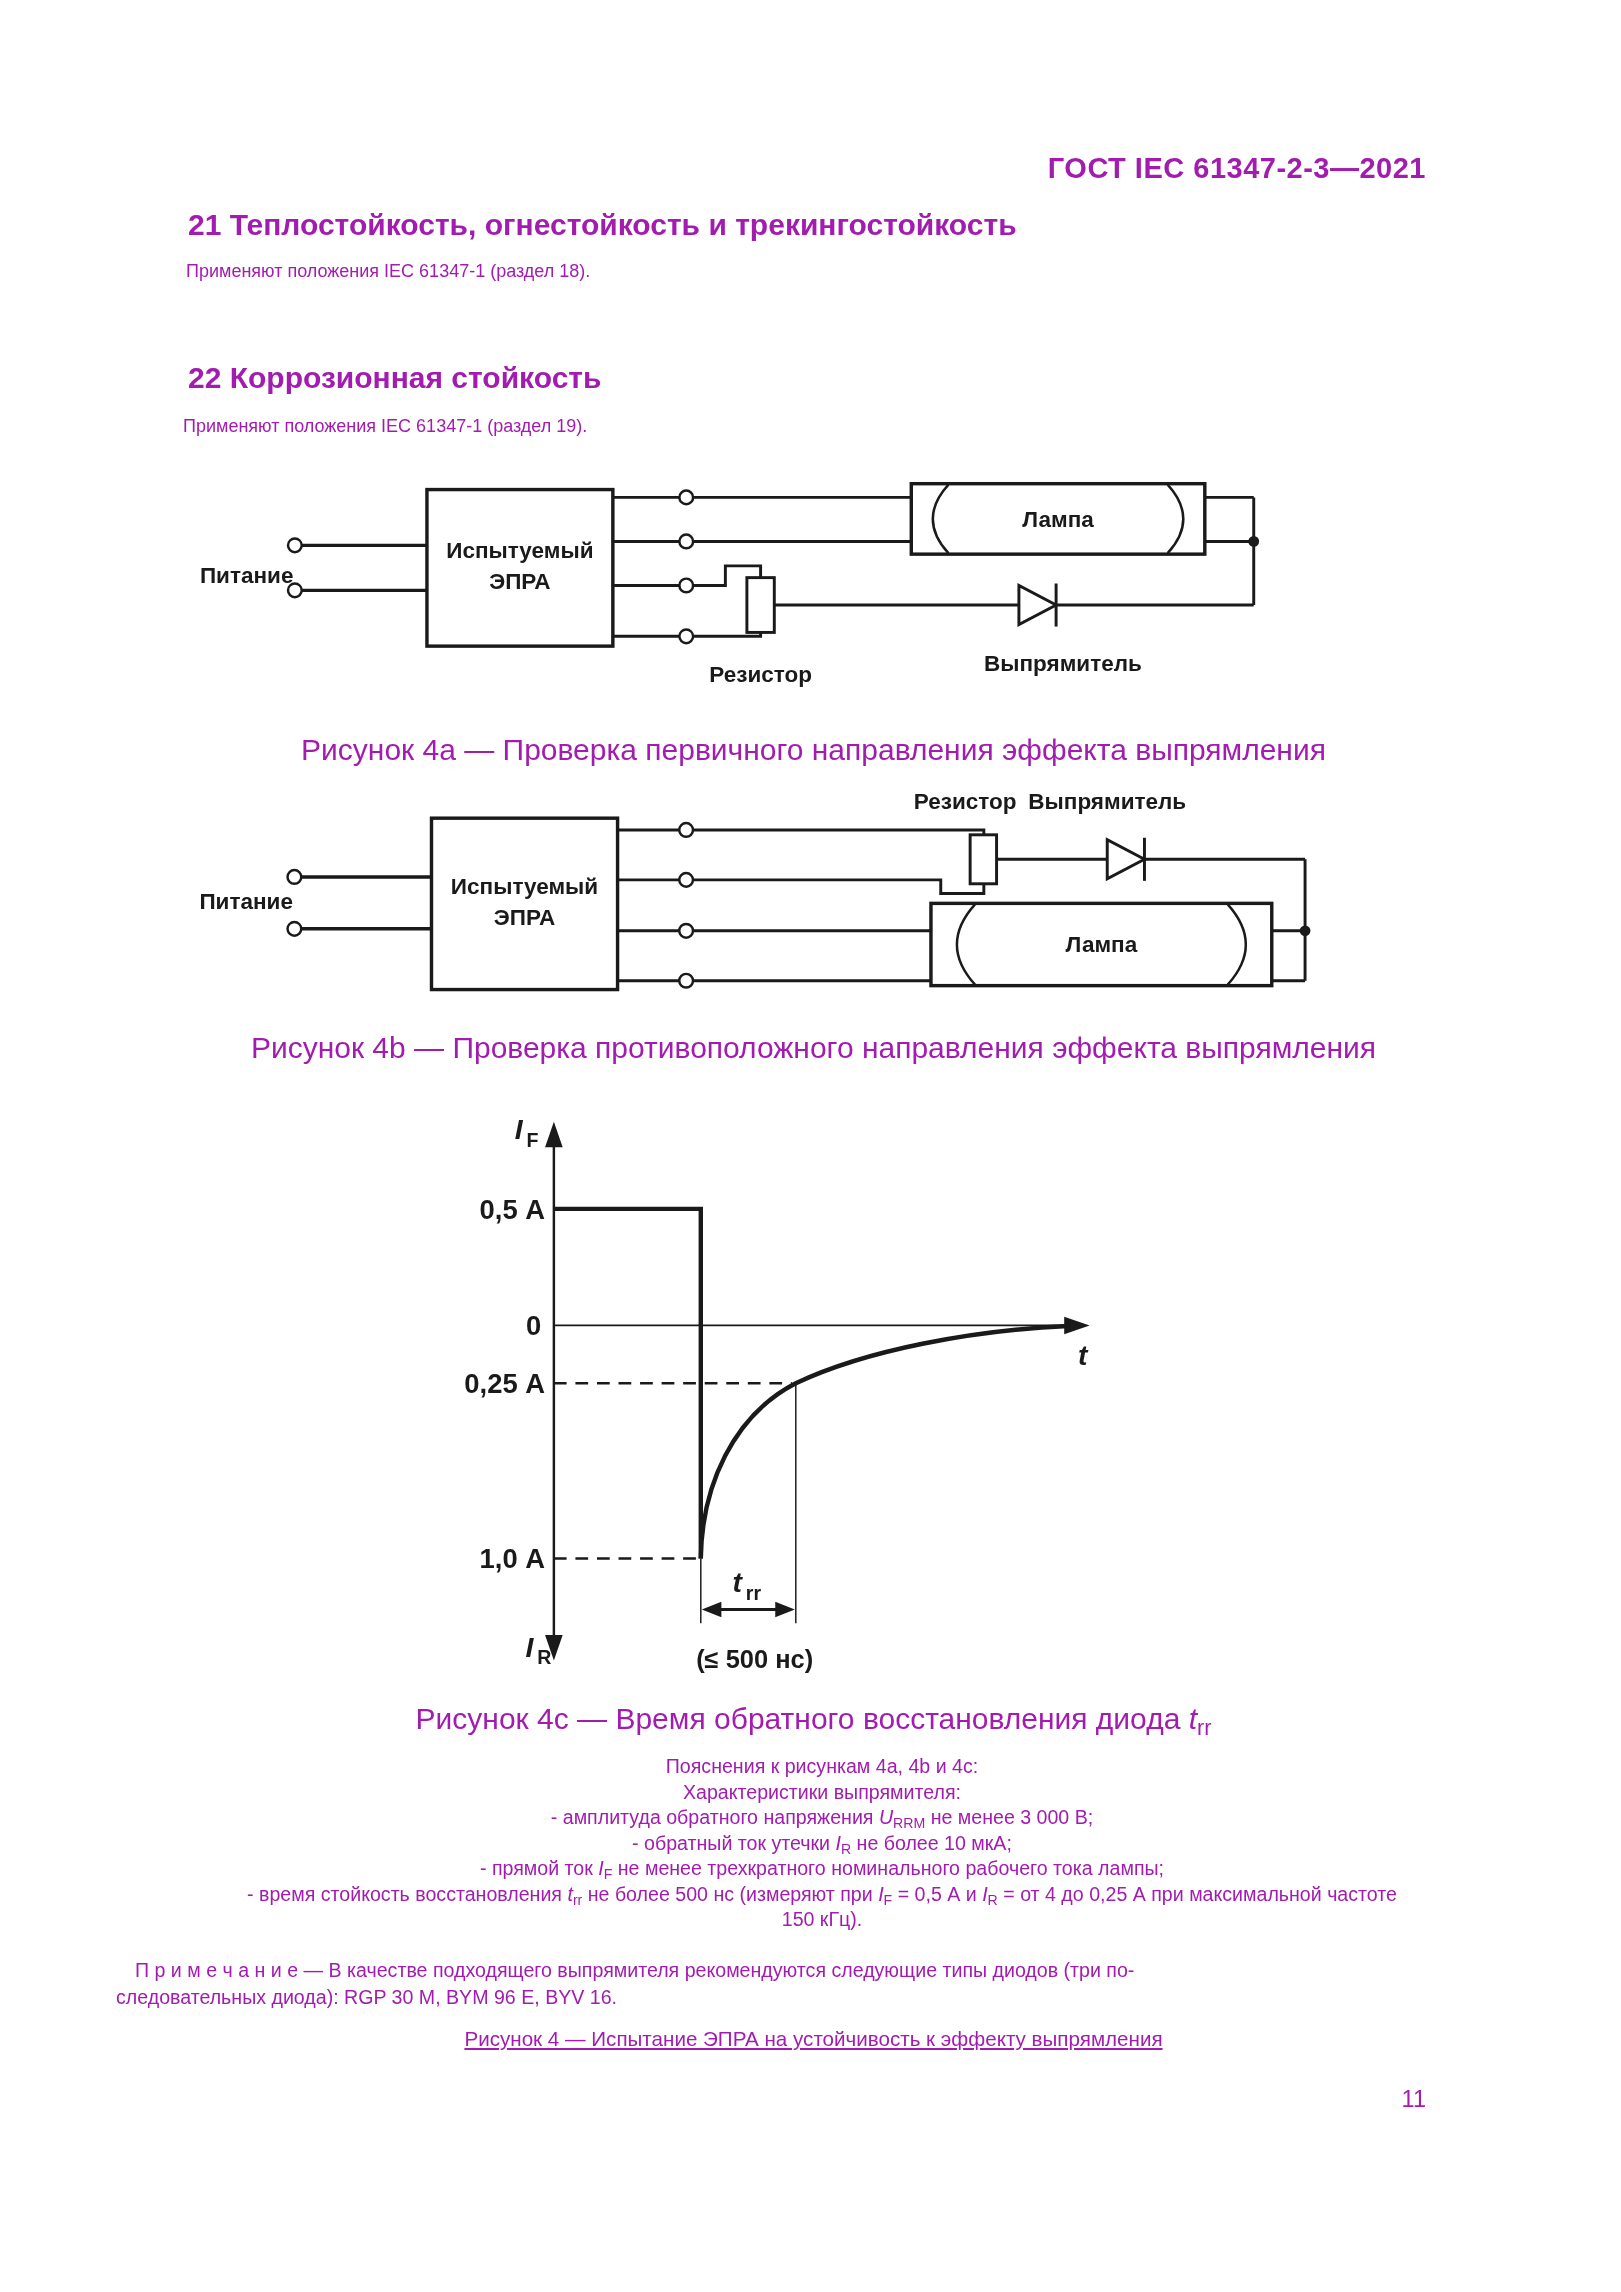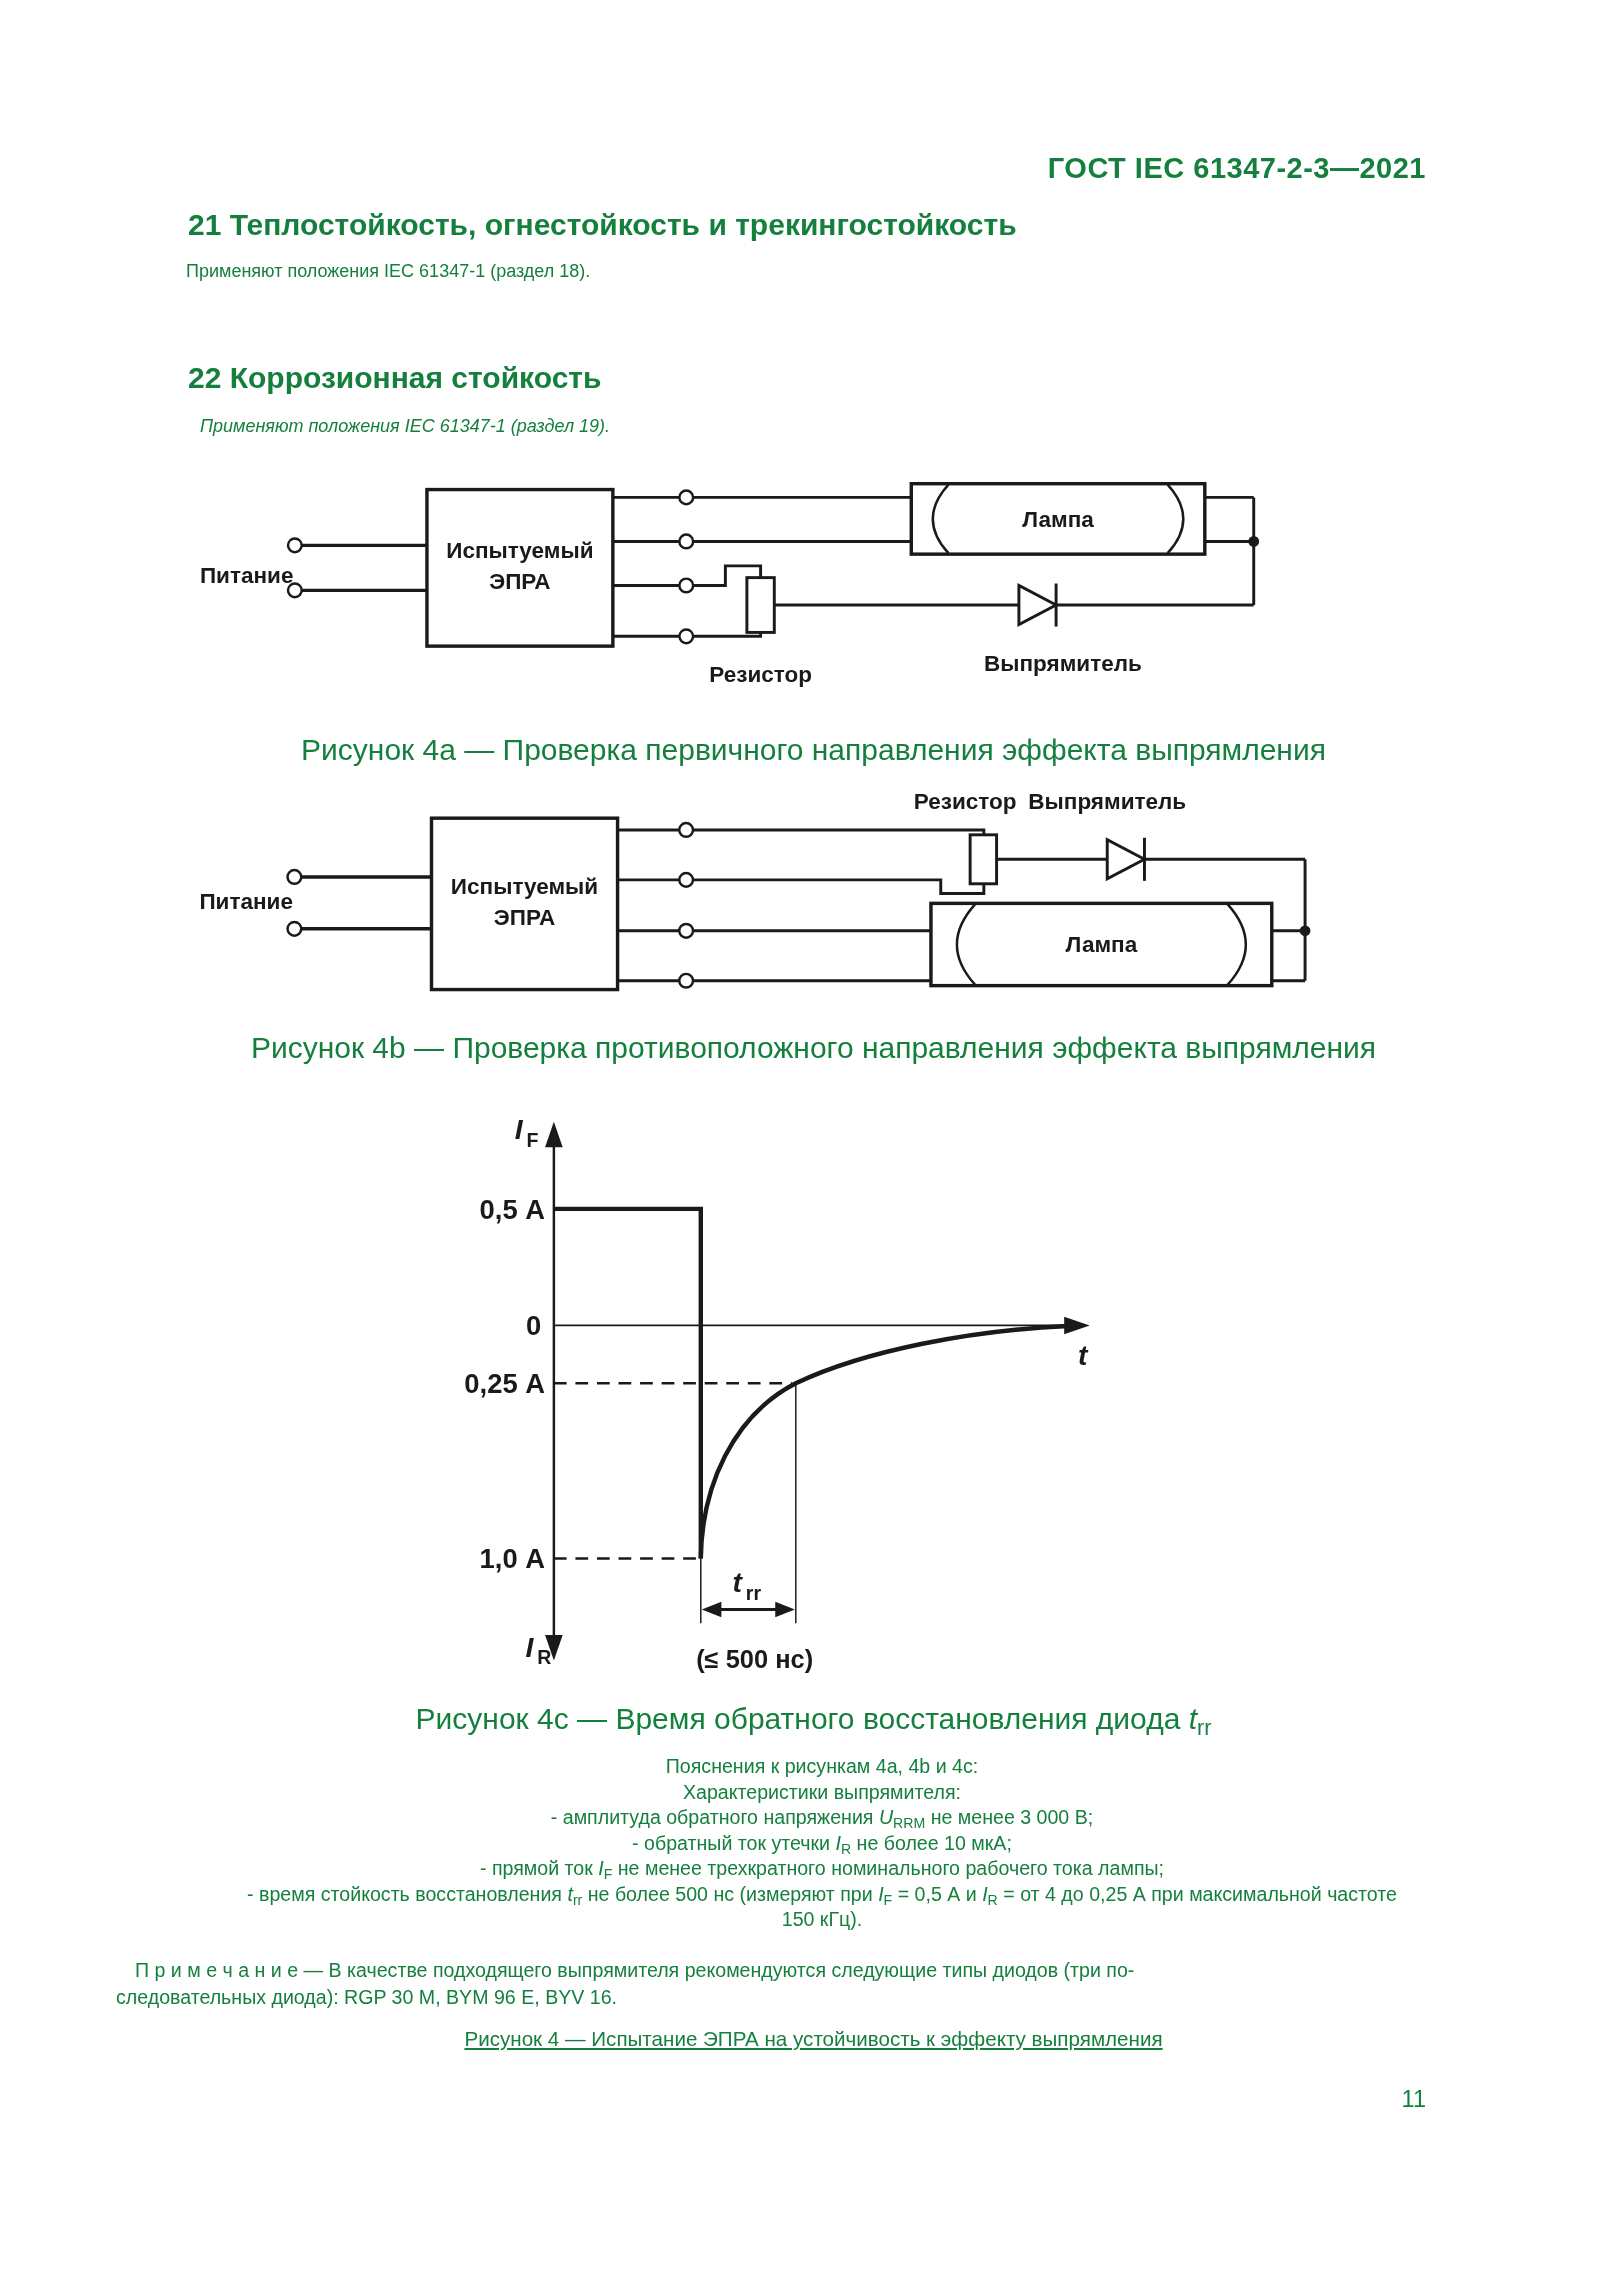--- a/index.html
+++ b/index.html
@@ -1,18 +1,18 @@
 <!DOCTYPE html>
 <html><head>
 <meta charset="utf-8">
 <style>
   html,body{margin:0;padding:0;background:#777;}
   .page{
     position:relative;width:1621px;height:2293px;background:#ffffff;
-    font-family:"Liberation Sans", sans-serif;color:#15803d;overflow:hidden;
+    font-family:"Liberation Sans", sans-serif;color:#a21caf;overflow:hidden;
     margin:0 auto;
   }
   .abs{position:absolute;}
   .hdr{font-size:29px;font-weight:bold;letter-spacing:0.5px;}
   .h2{font-size:30px;font-weight:bold;}
   .body-par{font-size:18px;}
   .caption{left:116px;width:1395px;text-align:center;font-size:30px;}
   .caption-sm{left:116px;width:1395px;text-align:center;font-size:20.6px;text-decoration:underline;}
   .small{font-size:19.6px;line-height:25.5px;}
   .pagenum{font-size:23.5px;margin-top:34px;}
@@ -29,21 +29,21 @@
 <body>
 
 <div class="page">
 
   <div class="abs hdr" style="top:152px;right:195px;">ГОСТ IEC 61347-2-3—2021</div>
 
   <div class="abs h2" style="left:188px;top:208px;">21 Теплостойкость, огнестойкость и трекингостойкость</div>
   <div class="abs body-par" style="left:186px;top:261px;">Применяют положения IEC 61347-1 (раздел 18).</div>
 
   <div class="abs h2" style="left:188px;top:361px;">22 Коррозионная стойкость</div>
-  <div class="abs body-par" style="left:200px;top:416px;font-style:italic;">Применяют положения IEC 61347-1 (раздел 19).</div>
+  <div class="abs body-par" style="left:183px;top:416px;">Применяют положения IEC 61347-1 (раздел 19).</div>
 
   <svg style="top:470px;" width="1621" height="227" viewBox="0 480 1654 232">
     <g stroke="#1a1a1a" fill="none">
 
       <circle cx="300" cy="557" r="7" stroke-width="2.5" fill="#fff"></circle>
       <circle cx="300" cy="603" r="7" stroke-width="2.5" fill="#fff"></circle>
       <path d="M307,557 H435 M307,603 H435" stroke-width="3.5"></path>
 
       <rect x="435" y="500" width="190" height="160" stroke-width="3.5" fill="#fff"></rect>
 

